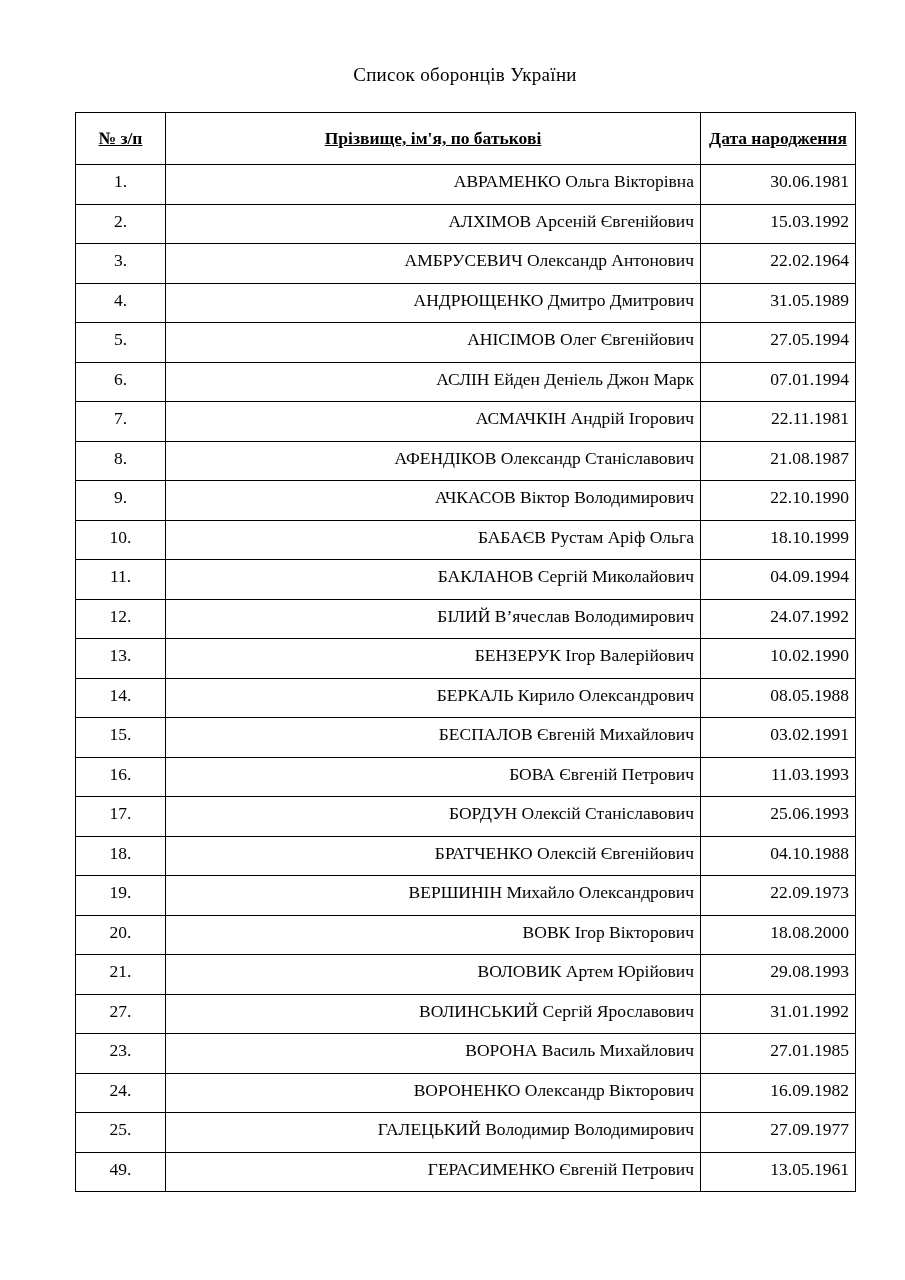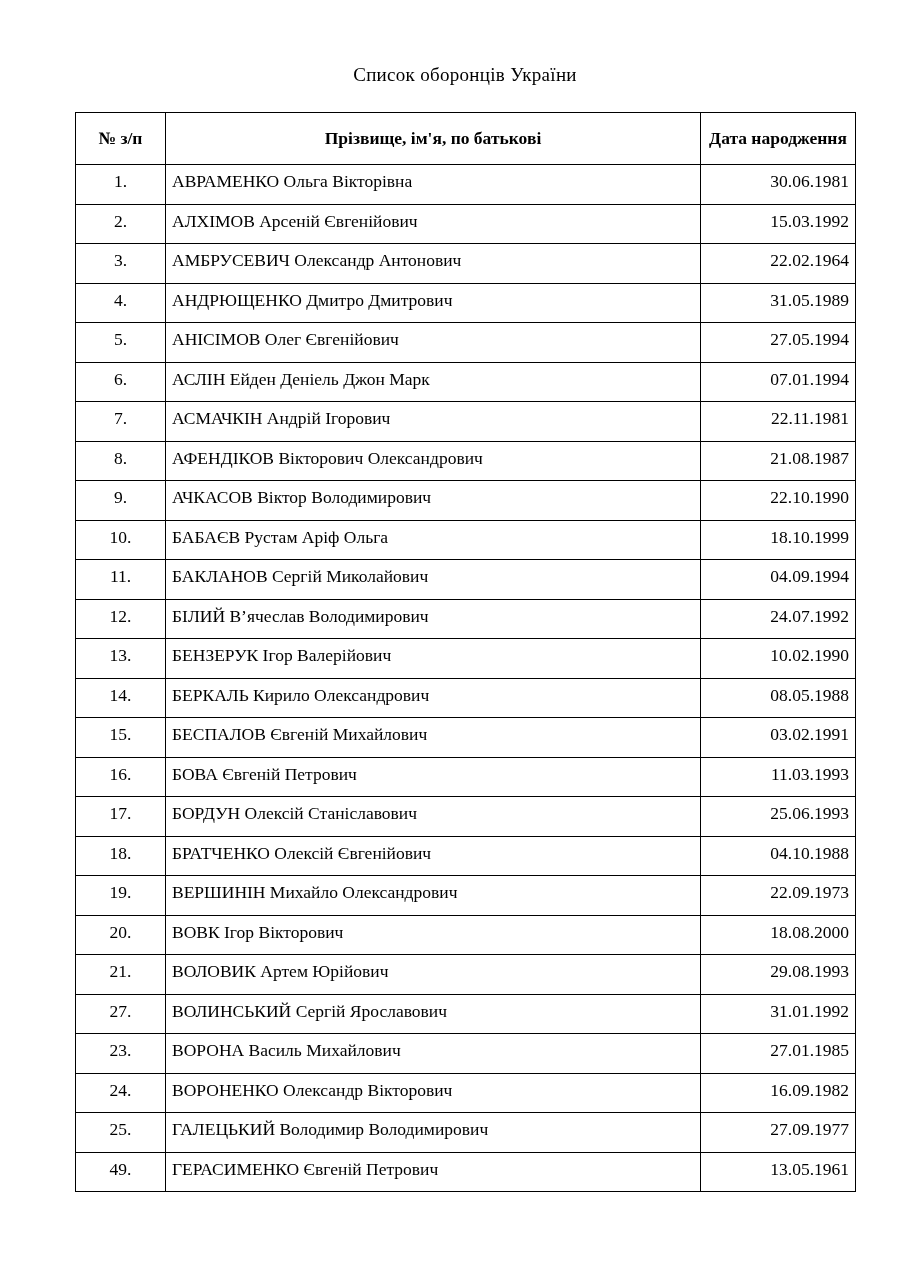--- a/index.html
+++ b/index.html
@@ -41,32 +41,33 @@
   table.defenders td {
     border: 1px solid #000000;
     box-sizing: border-box;
   }
   table.defenders th {
     font-weight: bold;
     vertical-align: middle;
     height: 52px;
     padding: 2px 6px;
     line-height: 1.2;
+    text-decoration: underline;
   }
   table.defenders td {
     height: 39.5px;
     vertical-align: top;
     padding: 6px 6px 4px 6px;
     line-height: 1.15;
   }
   .col-num   { width: 90px; }
   .col-name  { width: 535px; }
   .col-date  { width: 155px; }
   td.cell-num  { text-align: center; }
-  td.cell-name { text-align: left; padding-left: 13px; }
+  td.cell-name { text-align: right; padding-left: 13px; }
   td.cell-date { text-align: right; }
 </style>
 </head>
 <body>
 
 <div class="page">
 
   <h1 class="doc-title">Список оборонців України</h1>
 
   <table class="defenders">
@@ -120,21 +121,21 @@
   </tr>
 
   <tr>
     <td class="cell-num">7.</td>
     <td class="cell-name">АСМАЧКІН Андрій Ігорович</td>
     <td class="cell-date">22.11.1981</td>
   </tr>
 
   <tr>
     <td class="cell-num">8.</td>
-    <td class="cell-name">АФЕНДІКОВ Вікторович Олександрович</td>
+    <td class="cell-name">АФЕНДІКОВ Олександр Станіславович</td>
     <td class="cell-date">21.08.1987</td>
   </tr>
 
   <tr>
     <td class="cell-num">9.</td>
     <td class="cell-name">АЧКАСОВ Віктор Володимирович</td>
     <td class="cell-date">22.10.1990</td>
   </tr>
 
   <tr>

